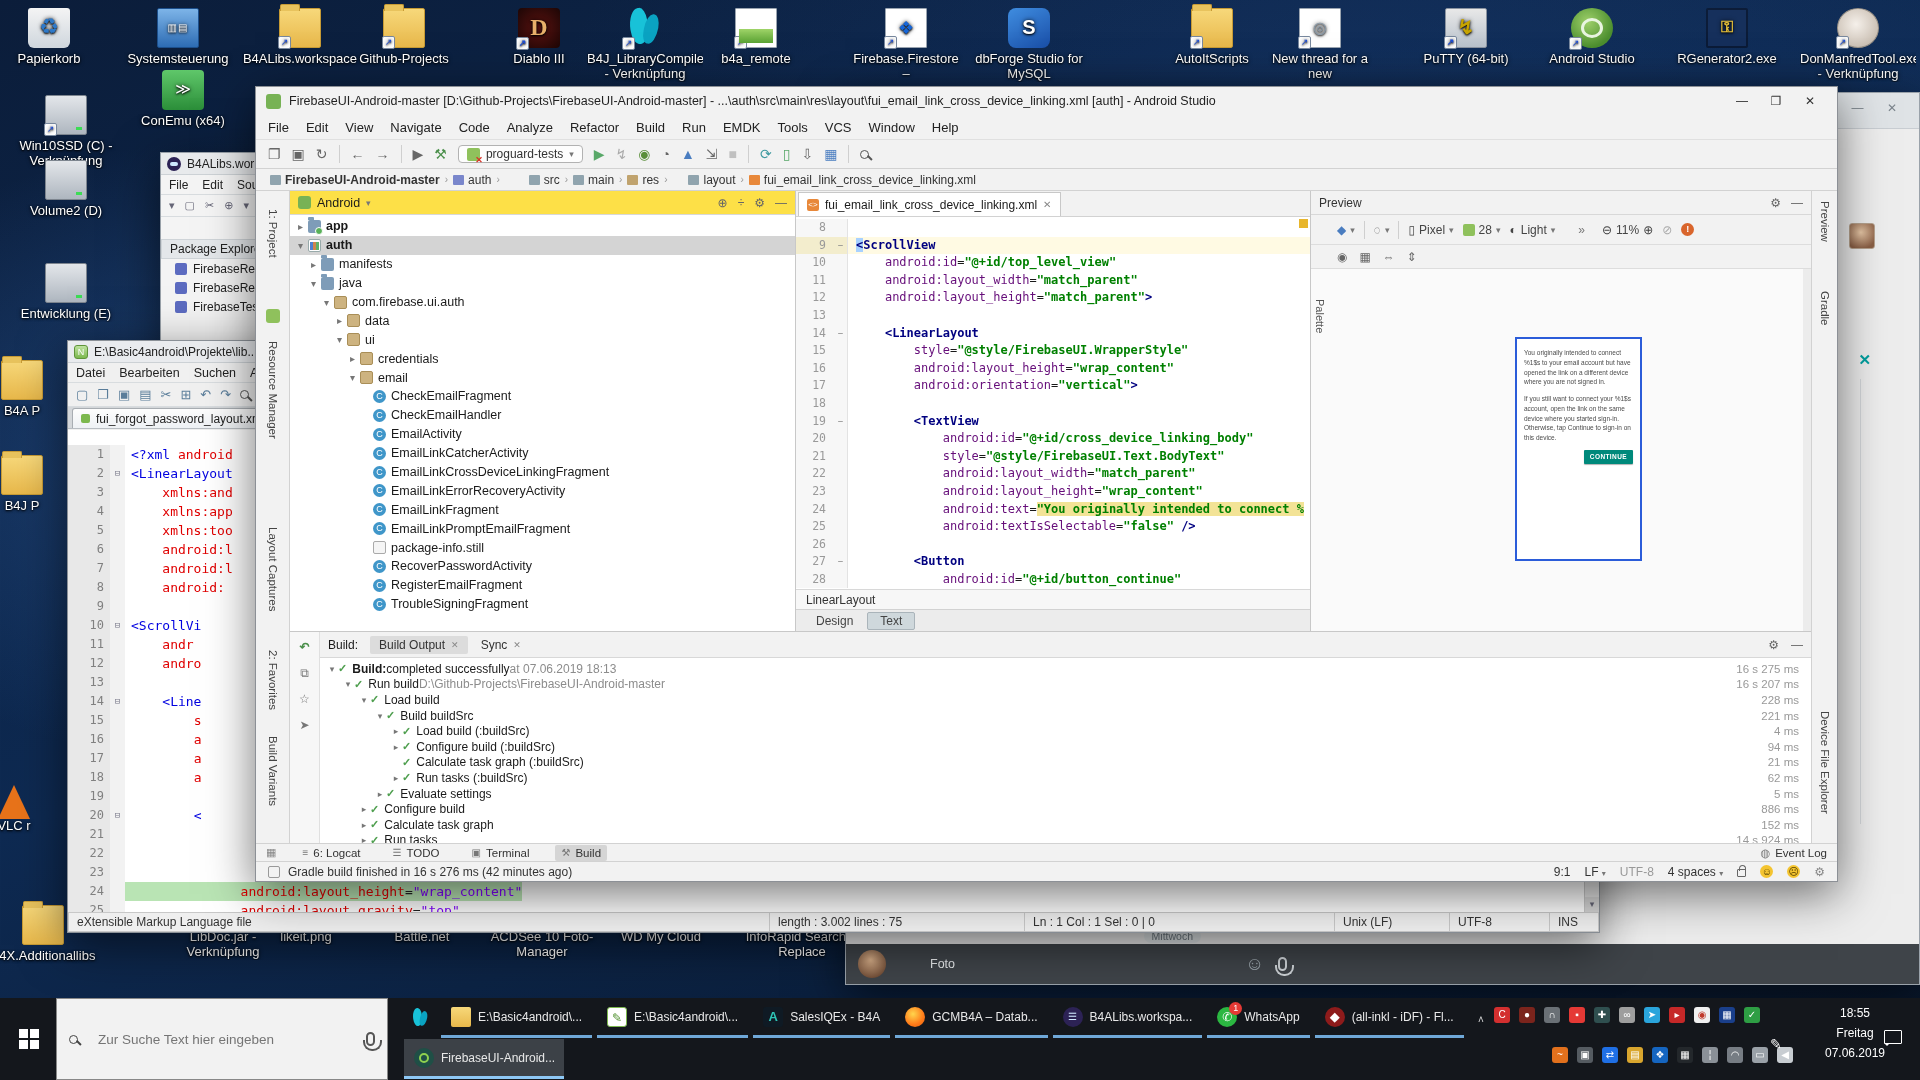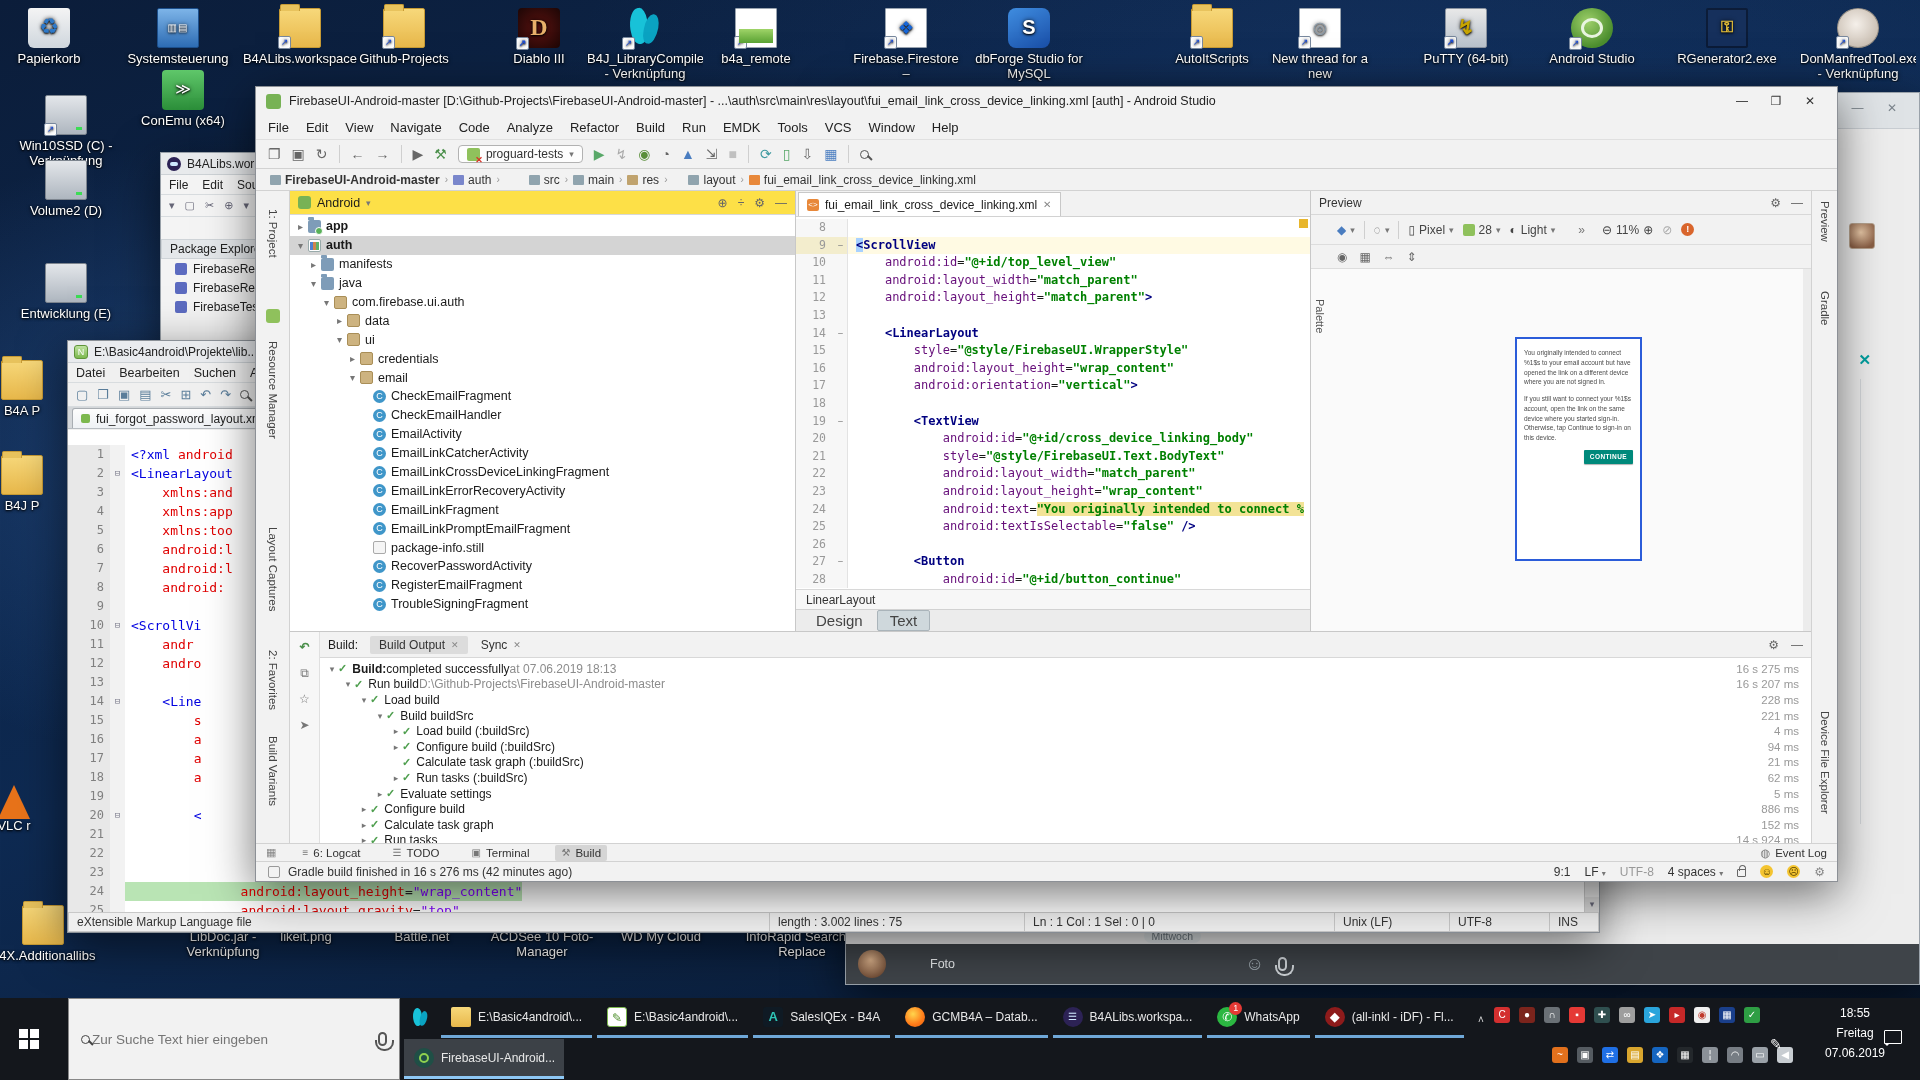--- a/index.html
+++ b/index.html
@@ -200,21 +200,21 @@
   .crow.cl .cfold{background:#f3edcd}
   .ctext{padding-left:8px}
   .c-tag{color:#000080;font-weight:bold}
   .c-attr{color:#660e7a}
   .c-str{color:#008000;font-weight:bold}
   .c-str.mk{background:#f3e396}
   .sel{background:#a8d1ff}
   .ed-crumb{height:20px;background:#f7f7f7;border-top:1px solid #d8d8d8;font-size:12px;color:#333;
     display:flex;align-items:center;padding-left:10px}
   .ed-dt{height:22px;background:#ececec;border-top:1px solid #d2d2d2;display:flex;align-items:center;
-    padding-left:8px;gap:2px;font-size:15px}
+    padding-left:8px;gap:2px;font-size:12px}
   .dtab{padding:1px 12px;color:#444}
   .dtab.on{background:#cfd8dc;border:1px solid #aab4ba;border-radius:2px}
   .as-preview{flex:1;background:#f2f2f2;display:flex;flex-direction:column;position:relative}
   .pv-head{height:24px;display:flex;align-items:center;padding:0 8px;font-size:12px;color:#333;
     border-bottom:1px solid #d8d8d8}
   .pv-head .ricons{margin-left:auto;display:flex;gap:10px;color:#666}
   .pv-tb{height:30px;display:flex;align-items:center;gap:9px;padding:0 8px 0 26px;font-size:12px;color:#444;
     border-bottom:1px solid #ddd}
   .pv-tb .grp{display:flex;align-items:center;gap:4px}
   .pv-tb2{height:24px;display:flex;align-items:center;gap:12px;padding:0 8px 0 26px;color:#666;font-size:12px;
@@ -268,22 +268,22 @@
   .locky{width:9px;height:8px;border:1.5px solid #666;border-radius:1px;position:relative;margin-top:3px}
   .locky::before{content:'';position:absolute;left:1px;top:-5px;width:5px;height:5px;border:1.5px solid #666;
     border-bottom:none;border-radius:4px 4px 0 0}
 
   
   #taskbar{position:absolute;left:0;top:998px;width:1920px;height:82px;background:#14171c;z-index:6;
     display:block;color:#e8e8e8}
   .tb-start{position:absolute;left:0;top:0;width:58px;height:82px;display:flex;align-items:center;justify-content:center}
   .winlogo{display:grid;grid-template-columns:9px 9px;grid-template-rows:9px 9px;gap:2px}
   .winlogo span{background:#fff}
-  .tb-search{position:absolute;left:68px;top:0;width:332px;height:82px;background:#f2f2f2;
-    border:1px solid #888;display:flex;align-items:center;gap:2px;padding:0 12px}
+  .tb-search{position:absolute;left:56px;top:0;width:332px;height:82px;background:#f2f2f2;
+    border:1px solid #888;display:flex;align-items:center;gap:20px;padding:0 12px}
   .tb-search .mag{border-color:#444}.tb-search .mag::after{background:#444}
   .tb-search input{border:none;outline:none;background:transparent;font-size:13.5px;color:#333;flex:1;
     font-family:"Liberation Sans",sans-serif}
   .tb-search .wa-mic{border-color:#555}.tb-search .wa-mic::after{border-color:#555}
   .tb-apps{position:absolute;left:404px;top:0;display:flex;gap:5px;height:40px}
   .tapp{display:flex;align-items:center;gap:7px;padding:0 10px;font-size:12px;color:#e8e8e8;
     border-bottom:3px solid #6fa8d8;height:40px;max-width:160px;white-space:nowrap;overflow:hidden}
   .tapp.noline{border-bottom-color:transparent;padding:0 6px}
   .tapp.active{background:#3c4147;border-bottom-color:#8ec8f5}
   .tb-row2{position:absolute;left:404px;top:41px;display:flex;height:40px}

